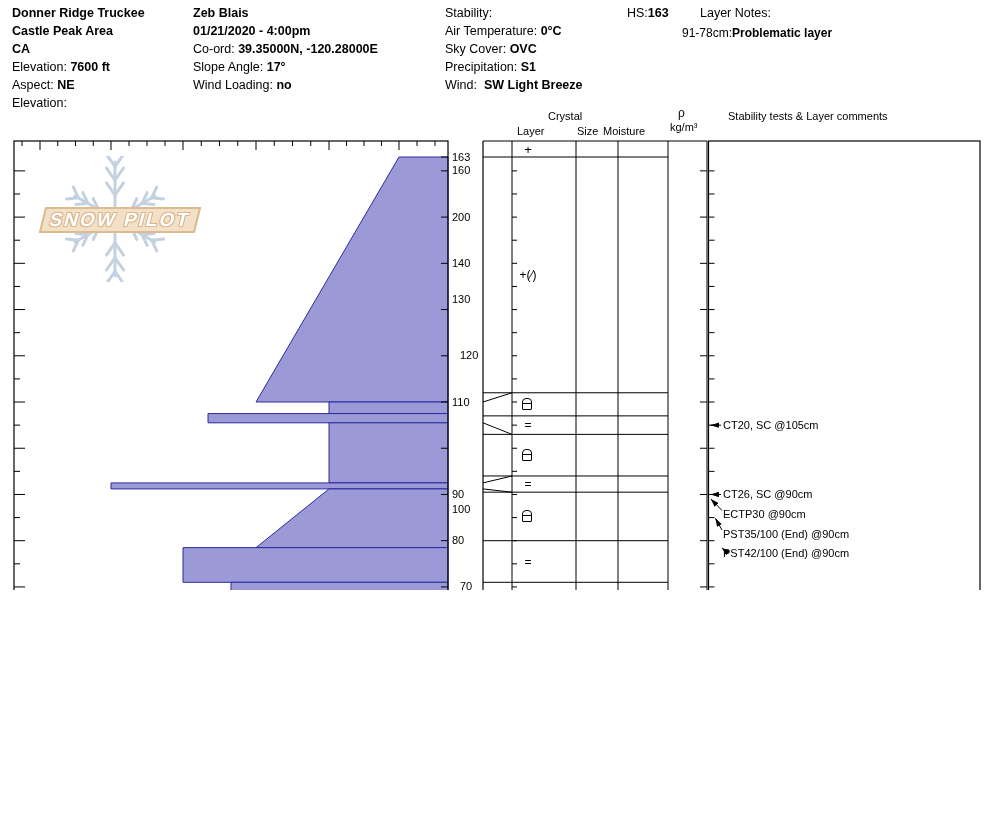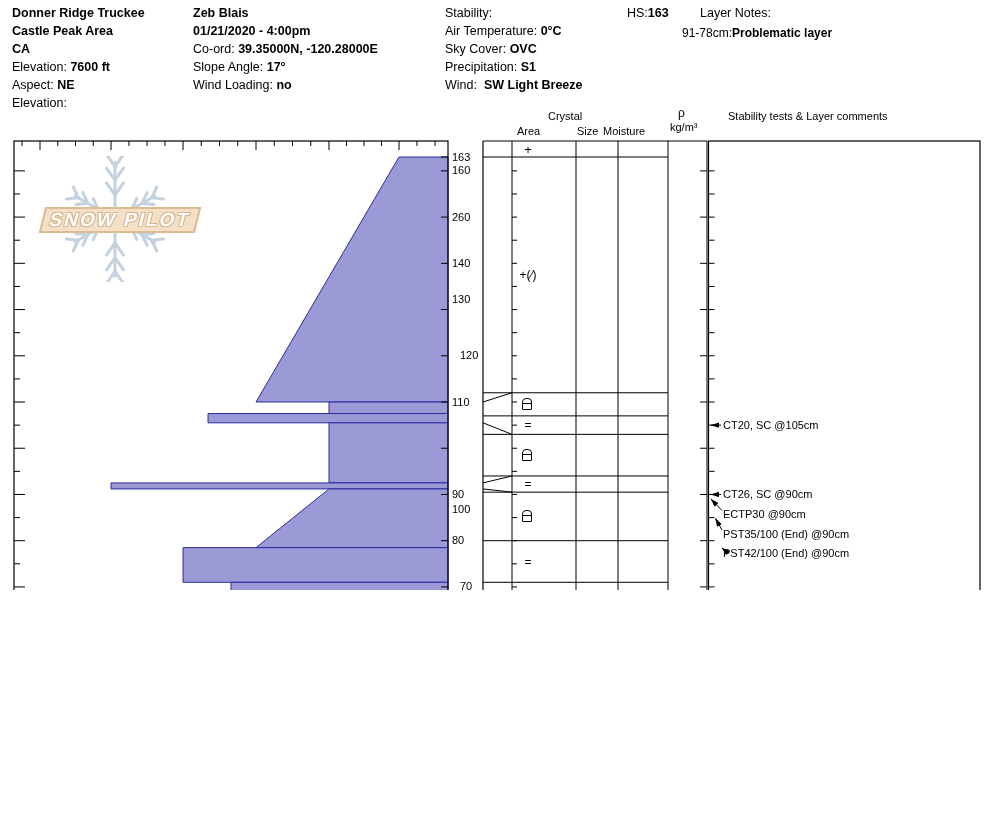--- a/index.html
+++ b/index.html
@@ -55,21 +55,21 @@
     <div class="hl"><span>Precipitation:</span> <span class="b">S1</span></div>
     <div class="hl"><span>Wind:</span>&nbsp; <span class="b">SW Light Breeze</span></div>
   </div>
 
   <div class="abs hl" style="left:627px;top:4px"><span>HS:</span><span class="b">163</span></div>
 
   <div class="abs hl" style="left:700px;top:4px"><span>Layer Notes:</span></div>
   <div class="abs" style="left:682px;top:26px;font-size:12px"><span>91-78cm:</span><span class="b">Problematic layer</span></div>
 
   <div class="colhead" style="left:548px;top:110px">Crystal</div>
-  <div class="colhead" style="left:517px;top:125px">Area</div>
+  <div class="colhead" style="left:517px;top:125px">Layer</div>
   <div class="colhead" style="left:577px;top:125px">Size</div>
   <div class="colhead" style="left:603px;top:125px">Moisture</div>
   <div class="colhead" style="left:678px;top:107px;font-size:12px">ρ</div>
   <div class="colhead" style="left:670px;top:121px">kg/m³</div>
   <div class="colhead" style="left:728px;top:110px">Stability tests &amp; Layer comments</div>
 
   <svg id="flake" width="126" height="126" viewBox="0 0 126 126">
       <line x1="63" y1="63" x2="63" y2="6" stroke="#c4d1e0" stroke-width="3" stroke-linecap="round"></line>
       <line x1="63" y1="39.06" x2="54.4995972132775" y2="26.920166703637143" stroke="#c4d1e0" stroke-width="3" stroke-linecap="round"></line>
       <line x1="63" y1="39.06" x2="71.5004027867225" y2="26.920166703637147" stroke="#c4d1e0" stroke-width="3" stroke-linecap="round"></line>
@@ -306,21 +306,21 @@
       <line x1="721" y1="425.1282" x2="711" y2="425.1282" stroke="#000" stroke-width="1" marker-end="url(#arw)"></line>
       <line x1="721" y1="494.47169999999994" x2="711" y2="494.47169999999994" stroke="#000" stroke-width="1" marker-end="url(#arw)"></line>
       <line x1="722" y1="510.5" x2="711" y2="499" stroke="#000" stroke-width="1" marker-end="url(#arw)"></line>
       <line x1="722" y1="530" x2="715.5" y2="518.5" stroke="#000" stroke-width="1" marker-end="url(#arw)"></line>
       <line x1="728" y1="553" x2="722" y2="548" stroke="#000" stroke-width="1" marker-end="url(#arw)"></line>
     </svg>
 
 
 <div class="lab" style="left: 452px; top: 150.5px;">163</div>
     <div class="lab" style="left: 452px; top: 164.369px;">160</div>
-    <div class="lab" style="left: 452px; top: 210.598px;">260</div>
+    <div class="lab" style="left: 452px; top: 210.598px;">200</div>
     <div class="lab" style="left: 452px; top: 256.827px;">140</div>
     <div class="lab" style="left: 452px; top: 293px;">130</div>
     <div class="lab" style="left: 460px; top: 349.285px;">120</div>
     <div class="lab" style="left: 452px; top: 395.514px; text-align: right;">110</div>
     <div class="lab" style="left: 452px; top: 463px; margin-top: 40px;">100</div>
     <div class="lab" style="left: 452px; top: 487.972px;">90</div>
     <div class="lab" style="left: 452px; top: 534.201px;">80</div>
     <div class="lab" style="left: 452px; top: 580.43px; margin-left: 8px;">70</div>
     <div class="lab" style="left: 452px; top: 626.659px;">60</div>
     <div class="lab" style="left: 452px; top: 672.888px;">50</div>

